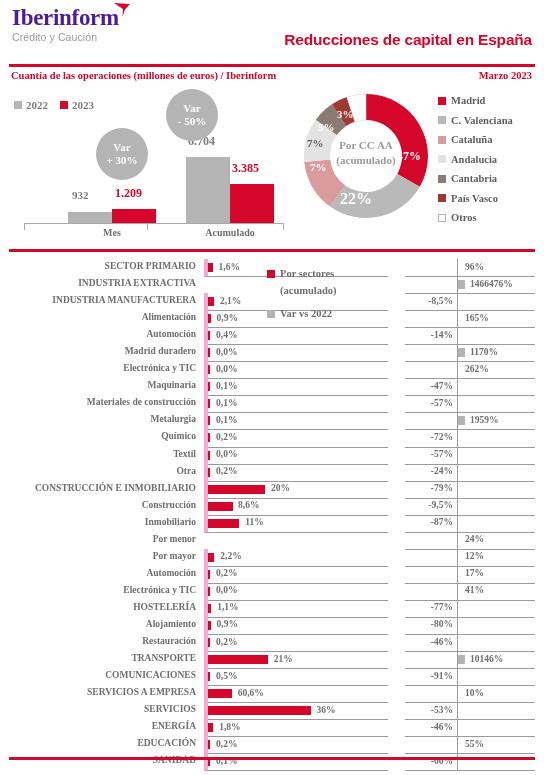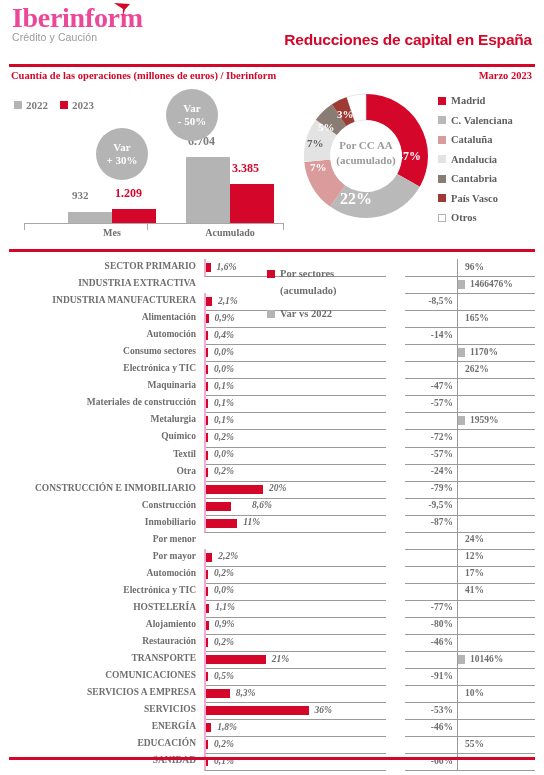--- a/index.html
+++ b/index.html
@@ -5,22 +5,22 @@
   html,body{margin:0;padding:0;}
   body{
     width:544px;height:775px;background:#ffffff;
     font-family:"Liberation Serif", serif;
     color:#7b7b7b;position:relative;overflow:hidden;
   }
   .wrap{position:relative;width:544px;height:775px;}
 
   
   .logo{position:absolute;left:12px;top:6px;}
-  .logo-main{font-family:"Liberation Serif",serif;font-weight:bold;font-size:28px;
-             color:#ec4899;letter-spacing:-0.3px;line-height:24px;}
+  .logo-main{font-family:"Liberation Serif",serif;font-weight:bold;font-size:23px;
+             color:#4c1d95;letter-spacing:-0.3px;line-height:24px;}
   .logo-sub{font-family:"Liberation Sans",sans-serif;font-size:10.5px;color:#9a9a9a;
             letter-spacing:0.1px;line-height:12px;margin-top:1px;}
   .logo-mark{position:absolute;left:113px;top:2px;width:18px;height:16px;}
 
   .title-main{position:absolute;right:12px;top:31px;font-family:"Liberation Sans",sans-serif;
               font-weight:bold;font-size:15.5px;color:#d4072a;letter-spacing:-0.2px;}
 
   .rule{position:absolute;left:9px;width:526px;height:3px;background:#d4072a;}
   .rule-top{top:64px;}
   .rule-mid{top:249px;}
@@ -66,21 +66,21 @@
   .dlegend{position:absolute;left:438px;top:91px;}
   .dlegend .row{display:flex;align-items:center;gap:5px;height:19.5px;}
   .dlegend .lb{font-family:"Liberation Serif",serif;font-weight:bold;font-size:10.5px;color:#5e5e5e;white-space:nowrap;}
 
   
   .table{position:absolute;left:0;top:259px;width:544px;}
   .trow{position:relative;height:17.05px;}
   .tname{position:absolute;right:348px;top:2px;font-family:"Liberation Serif",serif;
          font-weight:bold;font-size:9.5px;color:#6e6e6e;white-space:nowrap;text-align:right;}
   .lcell{position:absolute;left:204px;top:0;width:180px;height:17.05px;
-         border-bottom:1px solid #9a9a9a;border-left:2px solid #f9a8d4;font-style:italic;}
+         border-bottom:1px solid #9a9a9a;border-left:4px solid #f9a8d4;}
   .lbar{position:absolute;left:0;top:4px;height:9px;background:#d4072a;}
   .lval{position:absolute;top:2.5px;font-family:"Liberation Serif",serif;font-weight:bold;
         font-size:9.5px;color:#6e6e6e;white-space:nowrap;}
   .rcell{position:absolute;left:405px;top:0;width:130px;height:17.05px;
          border-bottom:1px solid #9a9a9a;}
   .rdiv{position:absolute;left:52px;top:0;width:1px;height:100%;background:#9a9a9a;}
   .nval{position:absolute;right:82px;top:2.5px;font-family:"Liberation Serif",serif;
         font-weight:bold;font-size:9.5px;color:#6e6e6e;white-space:nowrap;}
   .pbar{position:absolute;left:53px;top:4px;height:9px;background:#b4b4b4;}
   .pval{position:absolute;top:2.5px;font-family:"Liberation Serif",serif;font-weight:bold;
@@ -260,21 +260,21 @@
         <div class="lcell">
           <div class="lbar" style="width: 2px;"></div>
           <div class="lval" style="left: 8px;">0,4%</div>
         </div>
         <div class="rcell">
           <div class="rdiv"></div>
           <div class="nval">-14%</div>
         </div>
       </div>
       <div class="trow">
-        <div class="tname">Consumo sectores</div>
+        <div class="tname">Madrid duradero</div>
         <div class="lcell">
           <div class="lbar" style="width: 2px;"></div>
           <div class="lval" style="left: 8px;">0,0%</div>
         </div>
         <div class="rcell">
           <div class="rdiv"></div>
           <div class="pbar" style="width: 7px;"></div>
           <div class="pval" style="left: 65px;">1170%</div>
         </div>
       </div>
@@ -364,21 +364,21 @@
         </div>
         <div class="rcell">
           <div class="rdiv"></div>
           <div class="nval">-79%</div>
         </div>
       </div>
       <div class="trow">
         <div class="tname">Construcción</div>
         <div class="lcell">
           <div class="lbar" style="width: 24.51px;"></div>
-          <div class="lval" style="left: 46px;">8,6%</div>
+          <div class="lval" style="left: 30px;">8,6%</div>
         </div>
         <div class="rcell">
           <div class="rdiv"></div>
           <div class="nval">-9,5%</div>
         </div>
       </div>
       <div class="trow">
         <div class="tname">Inmobiliario</div>
         <div class="lcell">
           <div class="lbar" style="width: 31.35px;"></div>
@@ -482,21 +482,21 @@
         </div>
         <div class="rcell">
           <div class="rdiv"></div>
           <div class="nval">-91%</div>
         </div>
       </div>
       <div class="trow">
         <div class="tname">SERVICIOS A EMPRESA</div>
         <div class="lcell">
           <div class="lbar" style="width: 23.655px;"></div>
-          <div class="lval" style="left: 29.655px;">8,3%</div>
+          <div class="lval" style="left: 29.655px;">60,6%</div>
         </div>
         <div class="rcell">
           <div class="rdiv"></div>
           <div class="pval" style="left: 60px;">10%</div>
         </div>
       </div>
       <div class="trow">
         <div class="tname">SERVICIOS</div>
         <div class="lcell">
           <div class="lbar" style="width: 102.6px;"></div>

